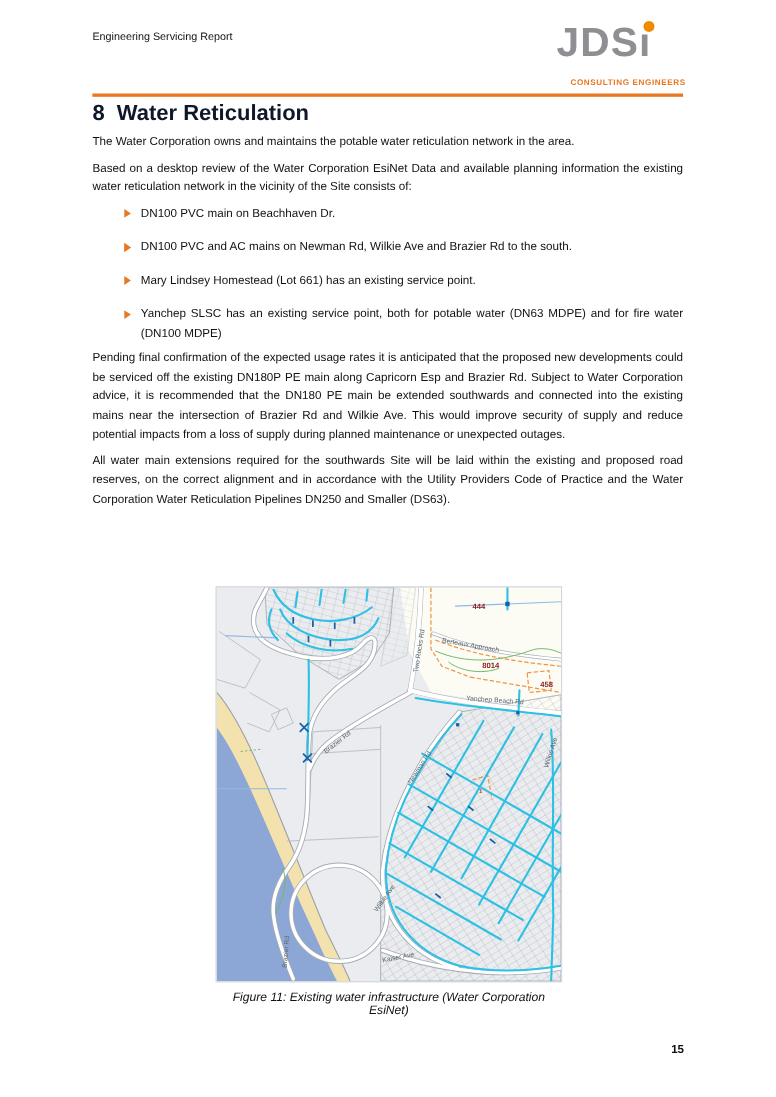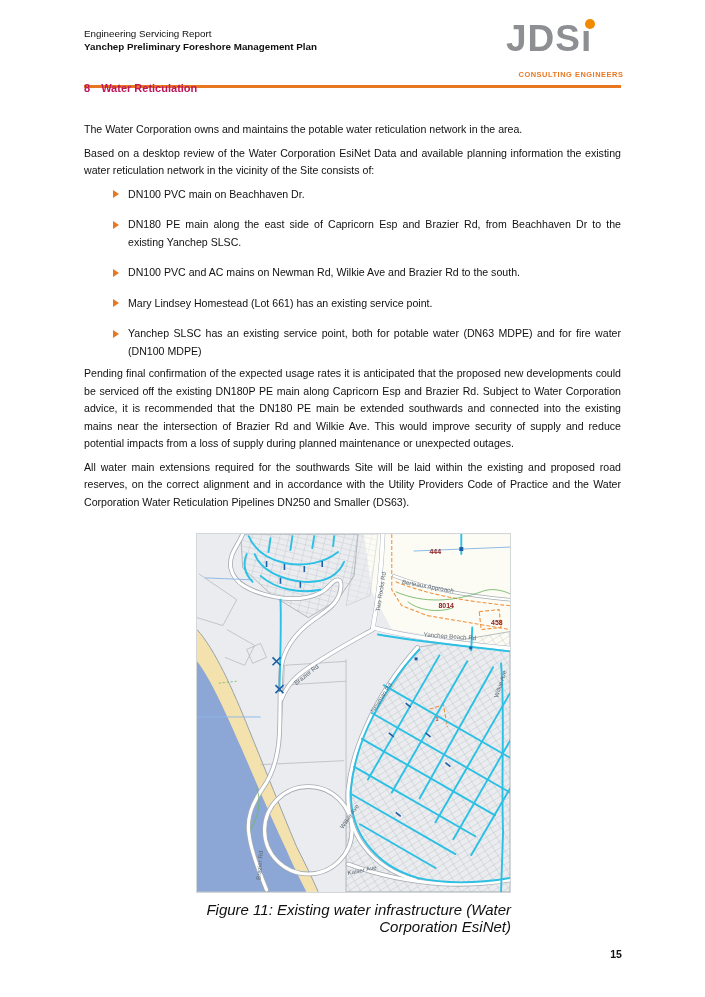--- a/index.html
+++ b/index.html
@@ -7,62 +7,61 @@
     width:705px;height:997px;background:#ffffff;position:relative;
     font-family:"Liberation Sans", sans-serif;color:#111;overflow:hidden;
   }
   .hdr-left{position:absolute;left:84px;top:27px;font-size:9.8px;line-height:13.2px;}
   .hdr-left .b{font-weight:bold;}
   .logo{position:absolute;left:506px;top:20px;width:130px;}
   .logo-text{position:relative;display:inline-block;font-weight:bold;font-size:37px;line-height:37px;color:#8d8f92;letter-spacing:1px;}
   .logo-dot{position:absolute;right:-3px;top:-1px;width:10px;height:10px;border-radius:50%;background:#f08a00;}
   .logo-tag{color:#e87722;font-size:7.4px;font-weight:bold;letter-spacing:0.55px;margin-top:13px;text-align:center;}
   .rule{position:absolute;left:84px;top:85px;width:537px;height:2.5px;background:#e87722;}
-  .sec-h{position:absolute;left:84px;top:82px;color:#be185d;font-size:11px;font-weight:bold;}
+  .sec-h{position:absolute;left:84px;top:92px;color:#0f172a;font-size:20px;font-weight:bold;}
   .sec-h .num{margin-right:11px;}
   .content{position:absolute;left:84px;top:121px;width:537px;font-size:10.6px;line-height:17.5px;}
   .content p{margin:0 0 6px 0;text-align:justify;}
   ul.bullets{list-style:none;margin:6px 0 0 0;padding:0;}
   ul.bullets li{position:relative;padding-left:44px;margin-bottom:13px;text-align:justify;}
   ul.bullets li:last-child{margin-bottom:5px;}
   .tri{position:absolute;left:29px;top:4.5px;width:0;height:0;
        border-left:6.5px solid #e87722;border-top:4px solid transparent;border-bottom:4px solid transparent;}
   .map-wrap{position:absolute;left:196px;top:533px;width:315px;height:360px;border:1px solid #d4d7da;box-sizing:border-box;background:#eaecef;}
   .map-wrap svg{display:block;}
-  .caption{position:absolute;left:196px;top:901px;width:315px;text-align:right;font-size:15px;font-style:italic;}
+  .caption{position:absolute;left:196px;top:901px;width:315px;text-align:center;font-size:11px;font-style:italic;}
   .pagenum{position:absolute;left:604px;top:948px;width:24px;font-size:10.5px;font-weight:bold;text-align:center;}
   text.rl{fill:#5c6873;font-size:6.2px;font-family:"Liberation Sans",sans-serif;}
   text.lot{fill:#8e2020;font-size:7px;font-weight:bold;font-family:"Liberation Sans",sans-serif;}
   text.lot1{fill:#c0392b;font-size:5.5px;font-weight:bold;font-family:"Liberation Sans",sans-serif;}
 </style>
 </head>
 <body>
 
 <div class="hdr-left">
   <div>Engineering Servicing Report</div>
-  <div class="b">Yanchep Preliminary Foreshore Management Plan</div>
 </div>
 
 <div class="logo">
   <span class="logo-text"><span>JDS</span><span>ı</span><span class="logo-dot"></span></span>
   <div class="logo-tag">CONSULTING ENGINEERS</div>
 </div>
 
 <div class="rule"></div>
 
 <div class="sec-h">
   <span class="num">8</span><span>Water Reticulation</span>
 </div>
 
 <div class="content">
   <p>The Water Corporation owns and maintains the potable water reticulation network in the area.</p>
   <p>Based on a desktop review of the Water Corporation EsiNet Data and available planning information the existing water reticulation network in the vicinity of the Site consists of:</p>
   <ul class="bullets">
     <li><span class="tri"></span><span>DN100 PVC main on Beachhaven Dr.</span></li>
-    <li><span class="tri"></span><span>DN180 PE main along the east side of Capricorn Esp and Brazier Rd, from Beachhaven Dr to the existing Yanchep SLSC.</span></li>
+    <li><span class="tri"></span></li>
     <li><span class="tri"></span><span>DN100 PVC and AC mains on Newman Rd, Wilkie Ave and Brazier Rd to the south.</span></li>
     <li><span class="tri"></span><span>Mary Lindsey Homestead (Lot 661) has an existing service point.</span></li>
     <li><span class="tri"></span><span>Yanchep SLSC has an existing service point, both for potable water (DN63 MDPE) and for fire water (DN100 MDPE)</span></li>
   </ul>
   <p>Pending final confirmation of the expected usage rates it is anticipated that the proposed new developments could be serviced off the existing DN180P PE main along Capricorn Esp and Brazier Rd. Subject to Water Corporation advice, it is recommended that the DN180 PE main be extended southwards and connected into the existing mains near the intersection of Brazier Rd and Wilkie Ave. This would improve security of supply and reduce potential impacts from a loss of supply during planned maintenance or unexpected outages.</p>
   <p>All water main extensions required for the southwards Site will be laid within the existing and proposed road reserves, on the correct alignment and in accordance with the Utility Providers Code of Practice and the Water Corporation Water Reticulation Pipelines DN250 and Smaller (DS63).</p>
 </div>
 
 <div class="map-wrap">
 <svg width="313" height="358" viewBox="0 0 315 360" xmlns="http://www.w3.org/2000/svg">

